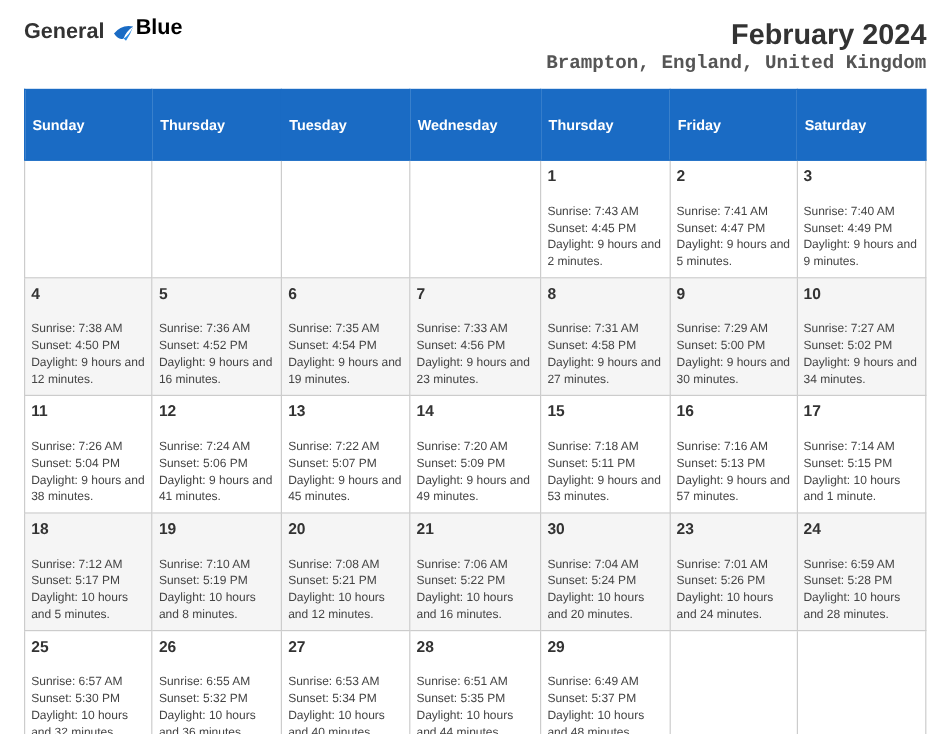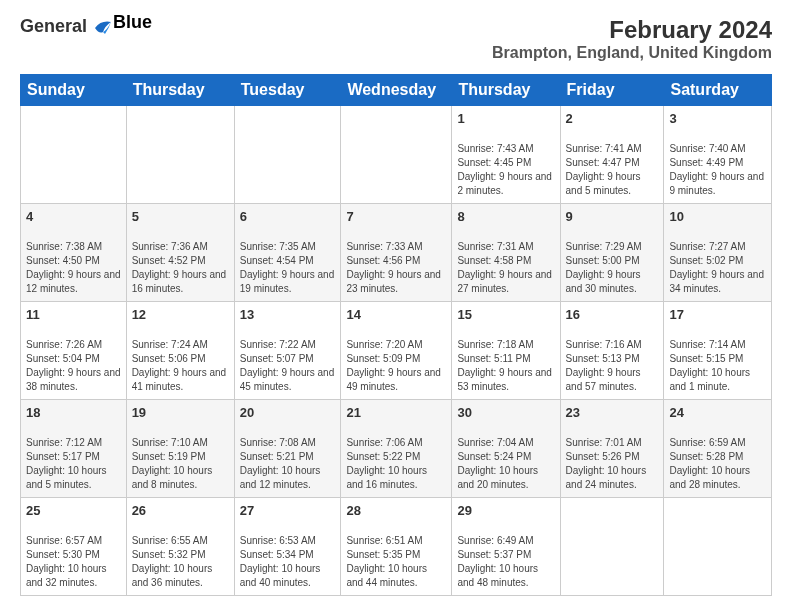--- a/index.html
+++ b/index.html
@@ -31,32 +31,33 @@
     }
     .month-title {
       font-size: 24px;
       font-weight: bold;
       color: #333;
     }
     .location-title {
       font-size: 16px;
       color: #555;
       font-weight: bold;
+      font-family: Liberation Mono, monospace;
     }
     .calendar-table {
       width: 100%;
       border-collapse: collapse;
       font-size: 10.5px;
     }
     .calendar-table th {
       background-color: #1a6bc4;
       color: #fff;
       text-align: left;
-      padding: 6px 6px;
-      font-size: 16px;
+      padding: 22px 6px;
+      font-size: 12px;
       font-weight: bold;
       border: 1px solid #1a6bc4;
     }
     .calendar-table td {
       border: 1px solid #ccc;
       vertical-align: top;
       padding: 5px 5px;
       width: 113px;
       min-height: 80px;
       background: #fff;

